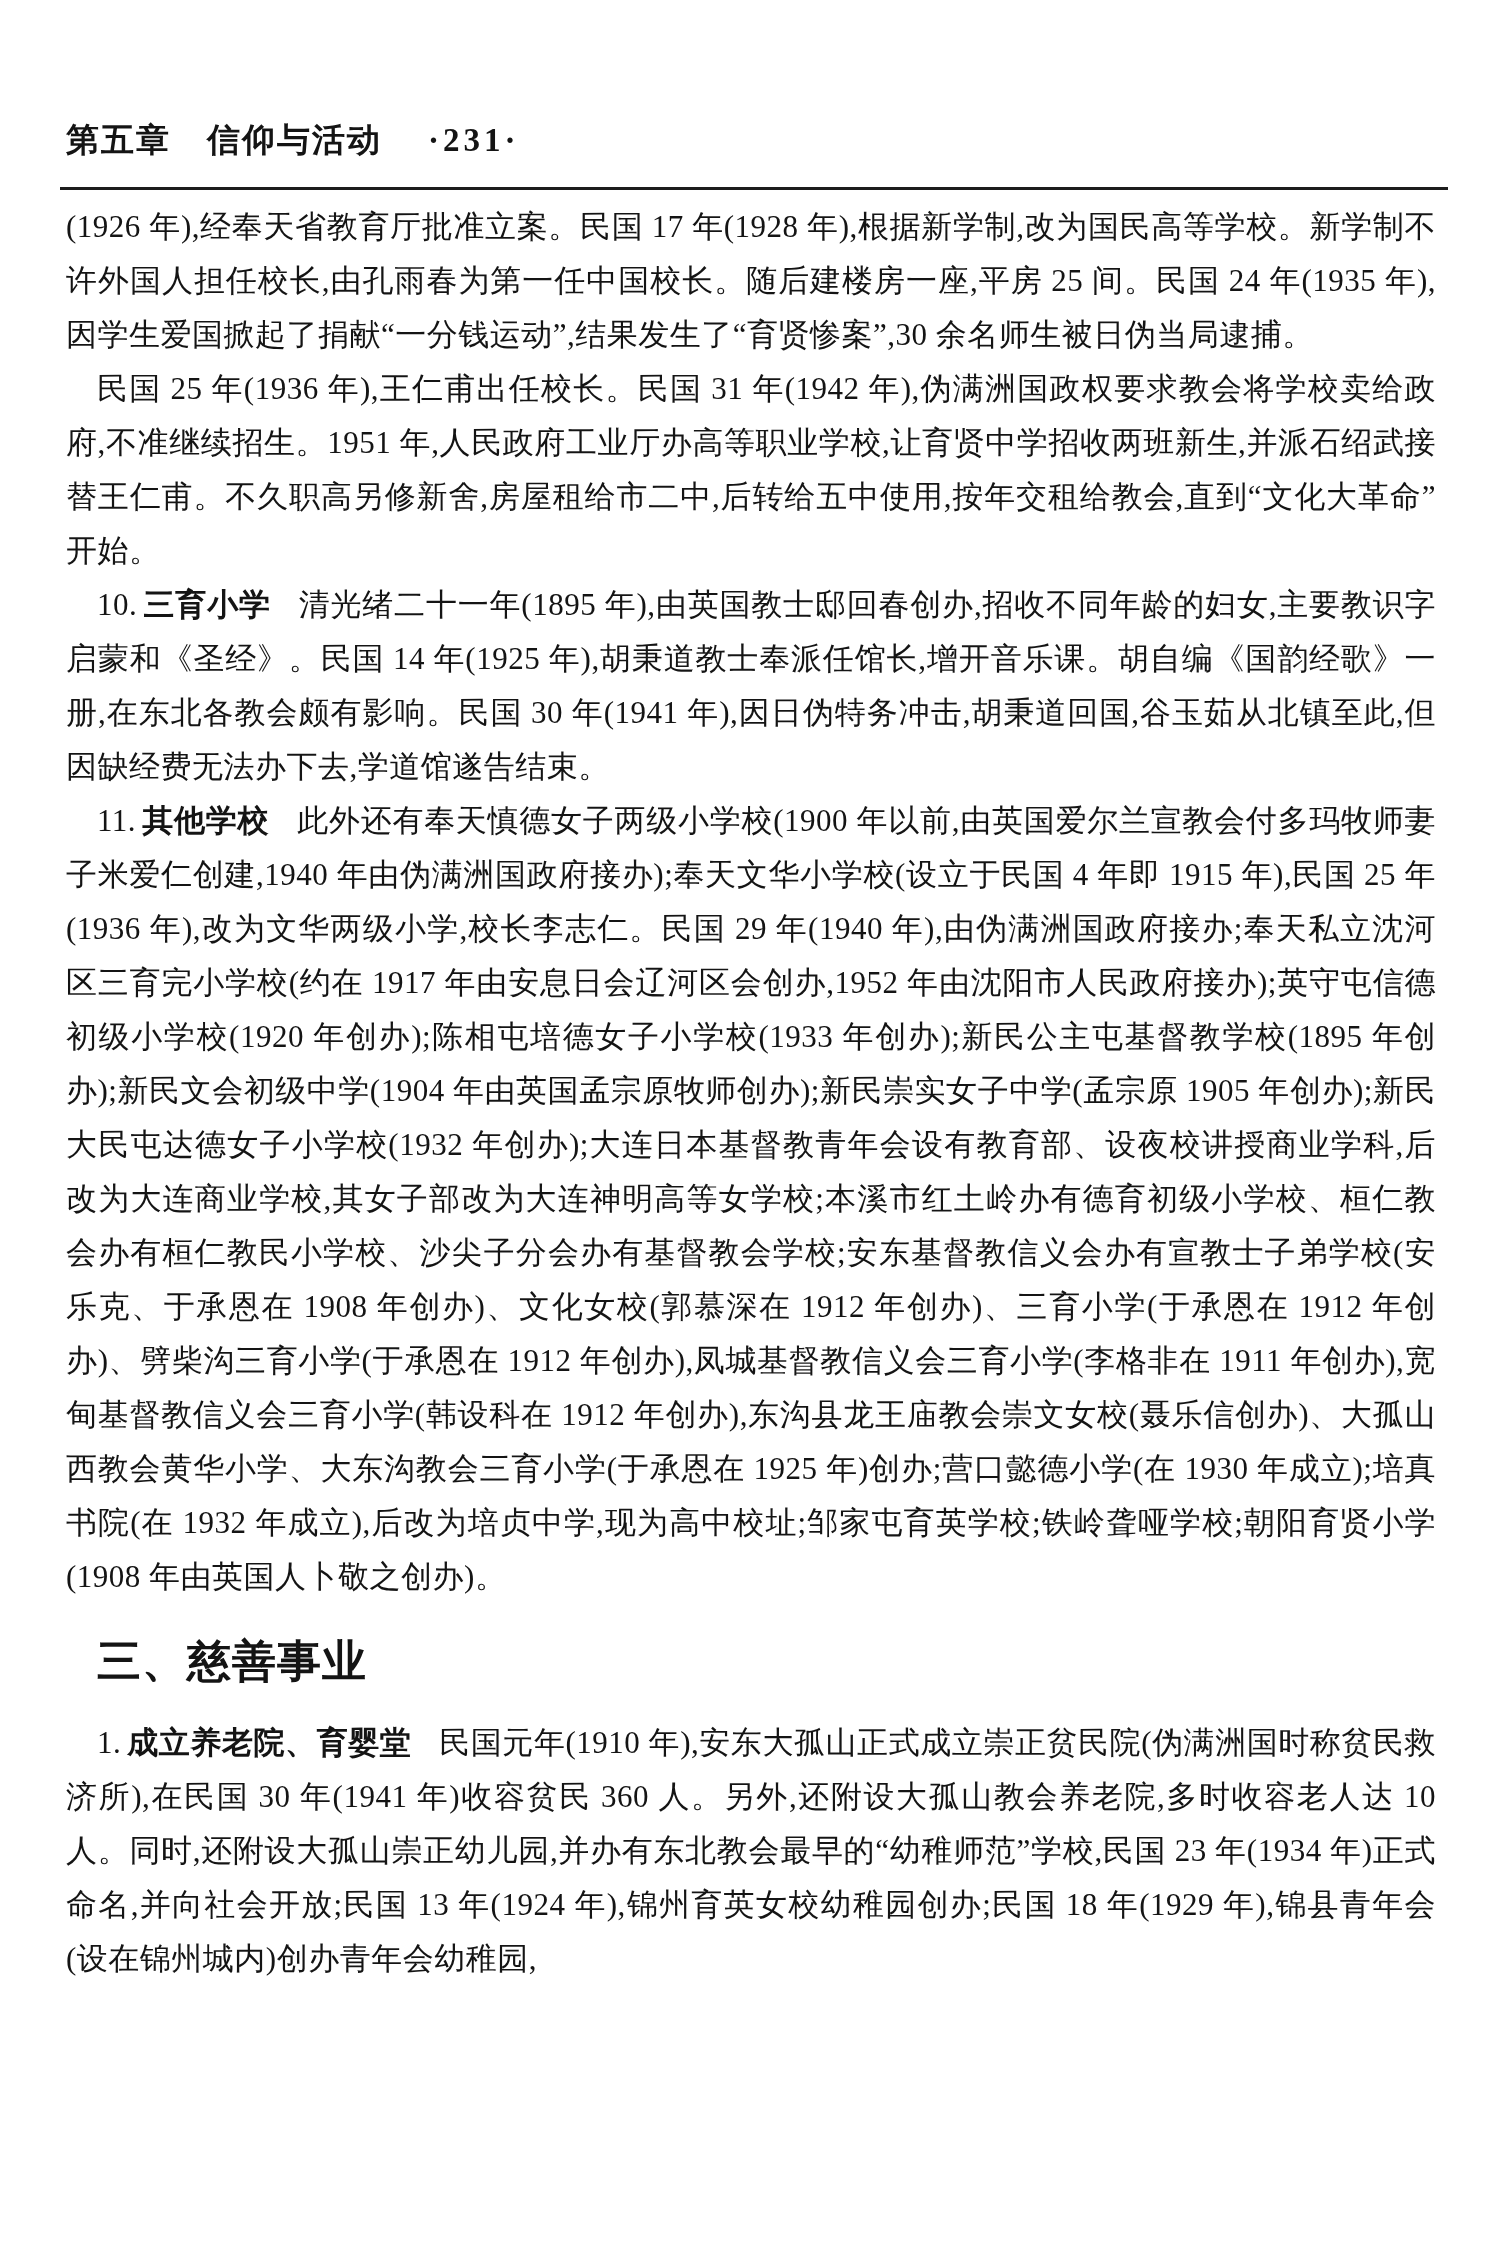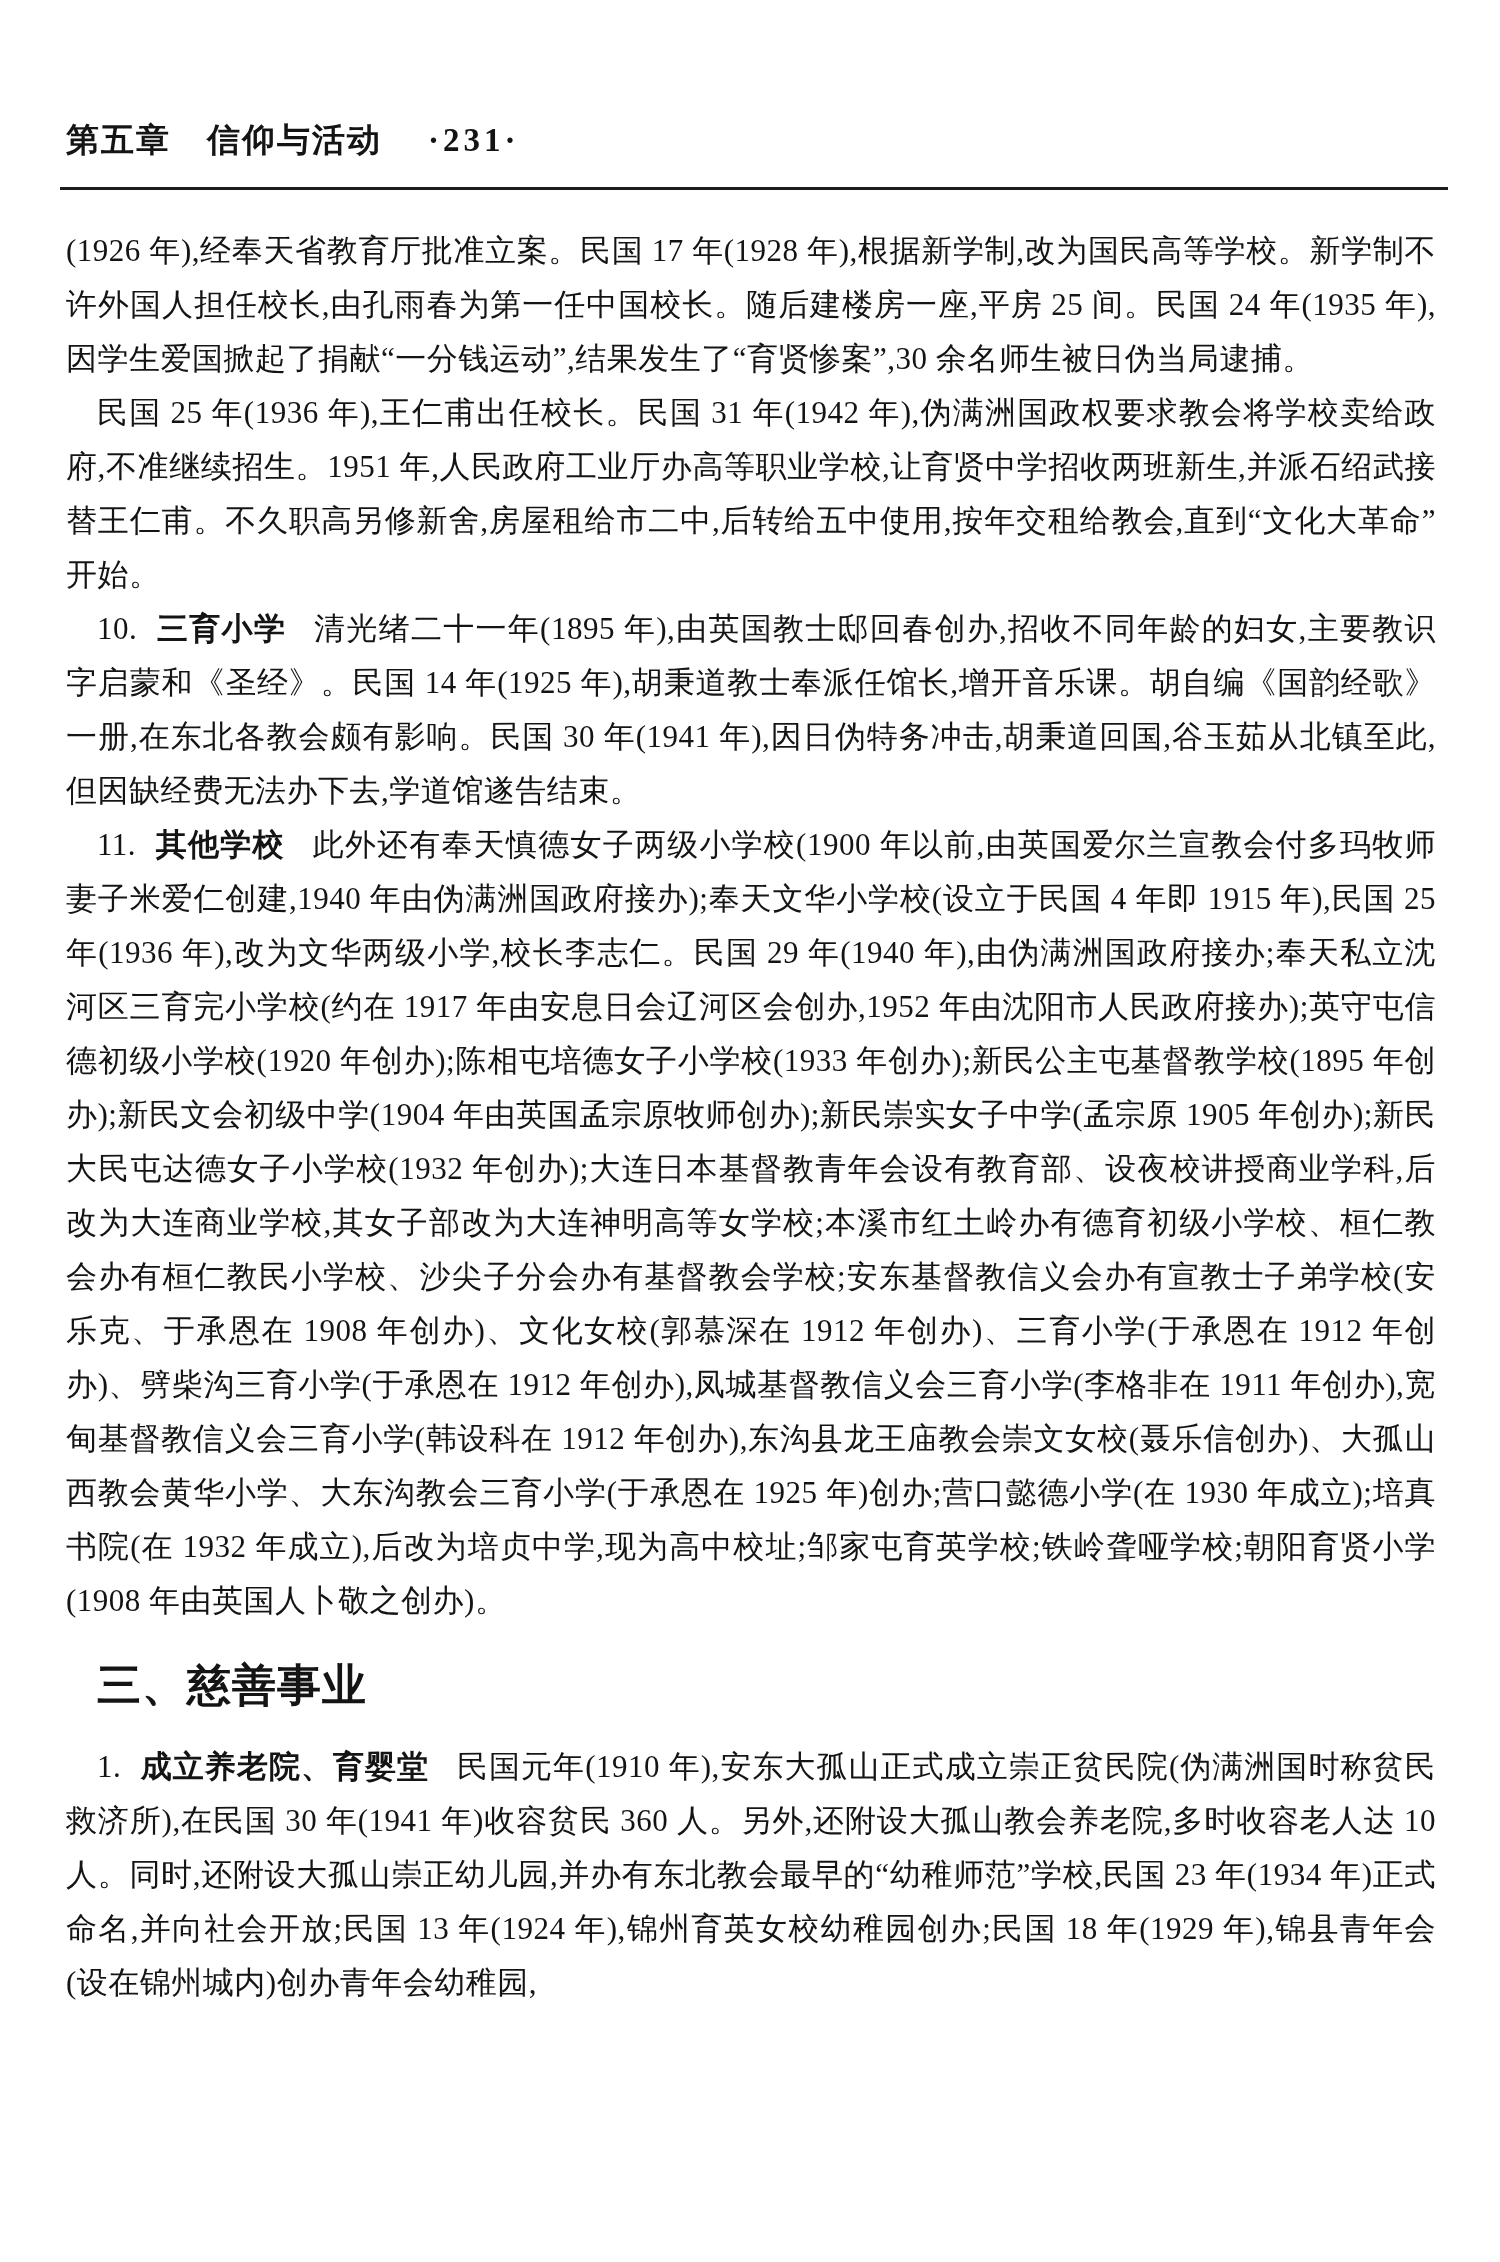--- a/index.html
+++ b/index.html
@@ -30,30 +30,30 @@
   .rh-title{margin-right:46px;}
   .rh-page{font-family:"Liberation Serif","DejaVu Serif",serif;letter-spacing:4px;}
   .rule{
     margin-top:24px;
     margin-left:-6px;margin-right:-12px;
     border-top:3px solid #1d1d1d;
     height:0;
   }
   
   .body-text{
-    padding-top:34px;
+    padding-top:10px;
     font-size:31px;
     line-height:54px;
     text-align:justify;
     text-justify:inter-ideograph;
     letter-spacing:0.5px;
   }
   .para{margin:0;}
   .para.indent{text-indent:1em;}
-  .item-num{margin-right:19px;}
+  .item-num{margin-right:6px;}
   .item-title{
     font-family:"Liberation Sans","DejaVu Sans",sans-serif;
     font-weight:bold;
     margin-right:0.9em;
   }
   .sec-heading{
     font-family:"Liberation Sans","DejaVu Sans",sans-serif;
     font-weight:bold;
     font-size:44px;
     margin:30px 0 28px 31px;

